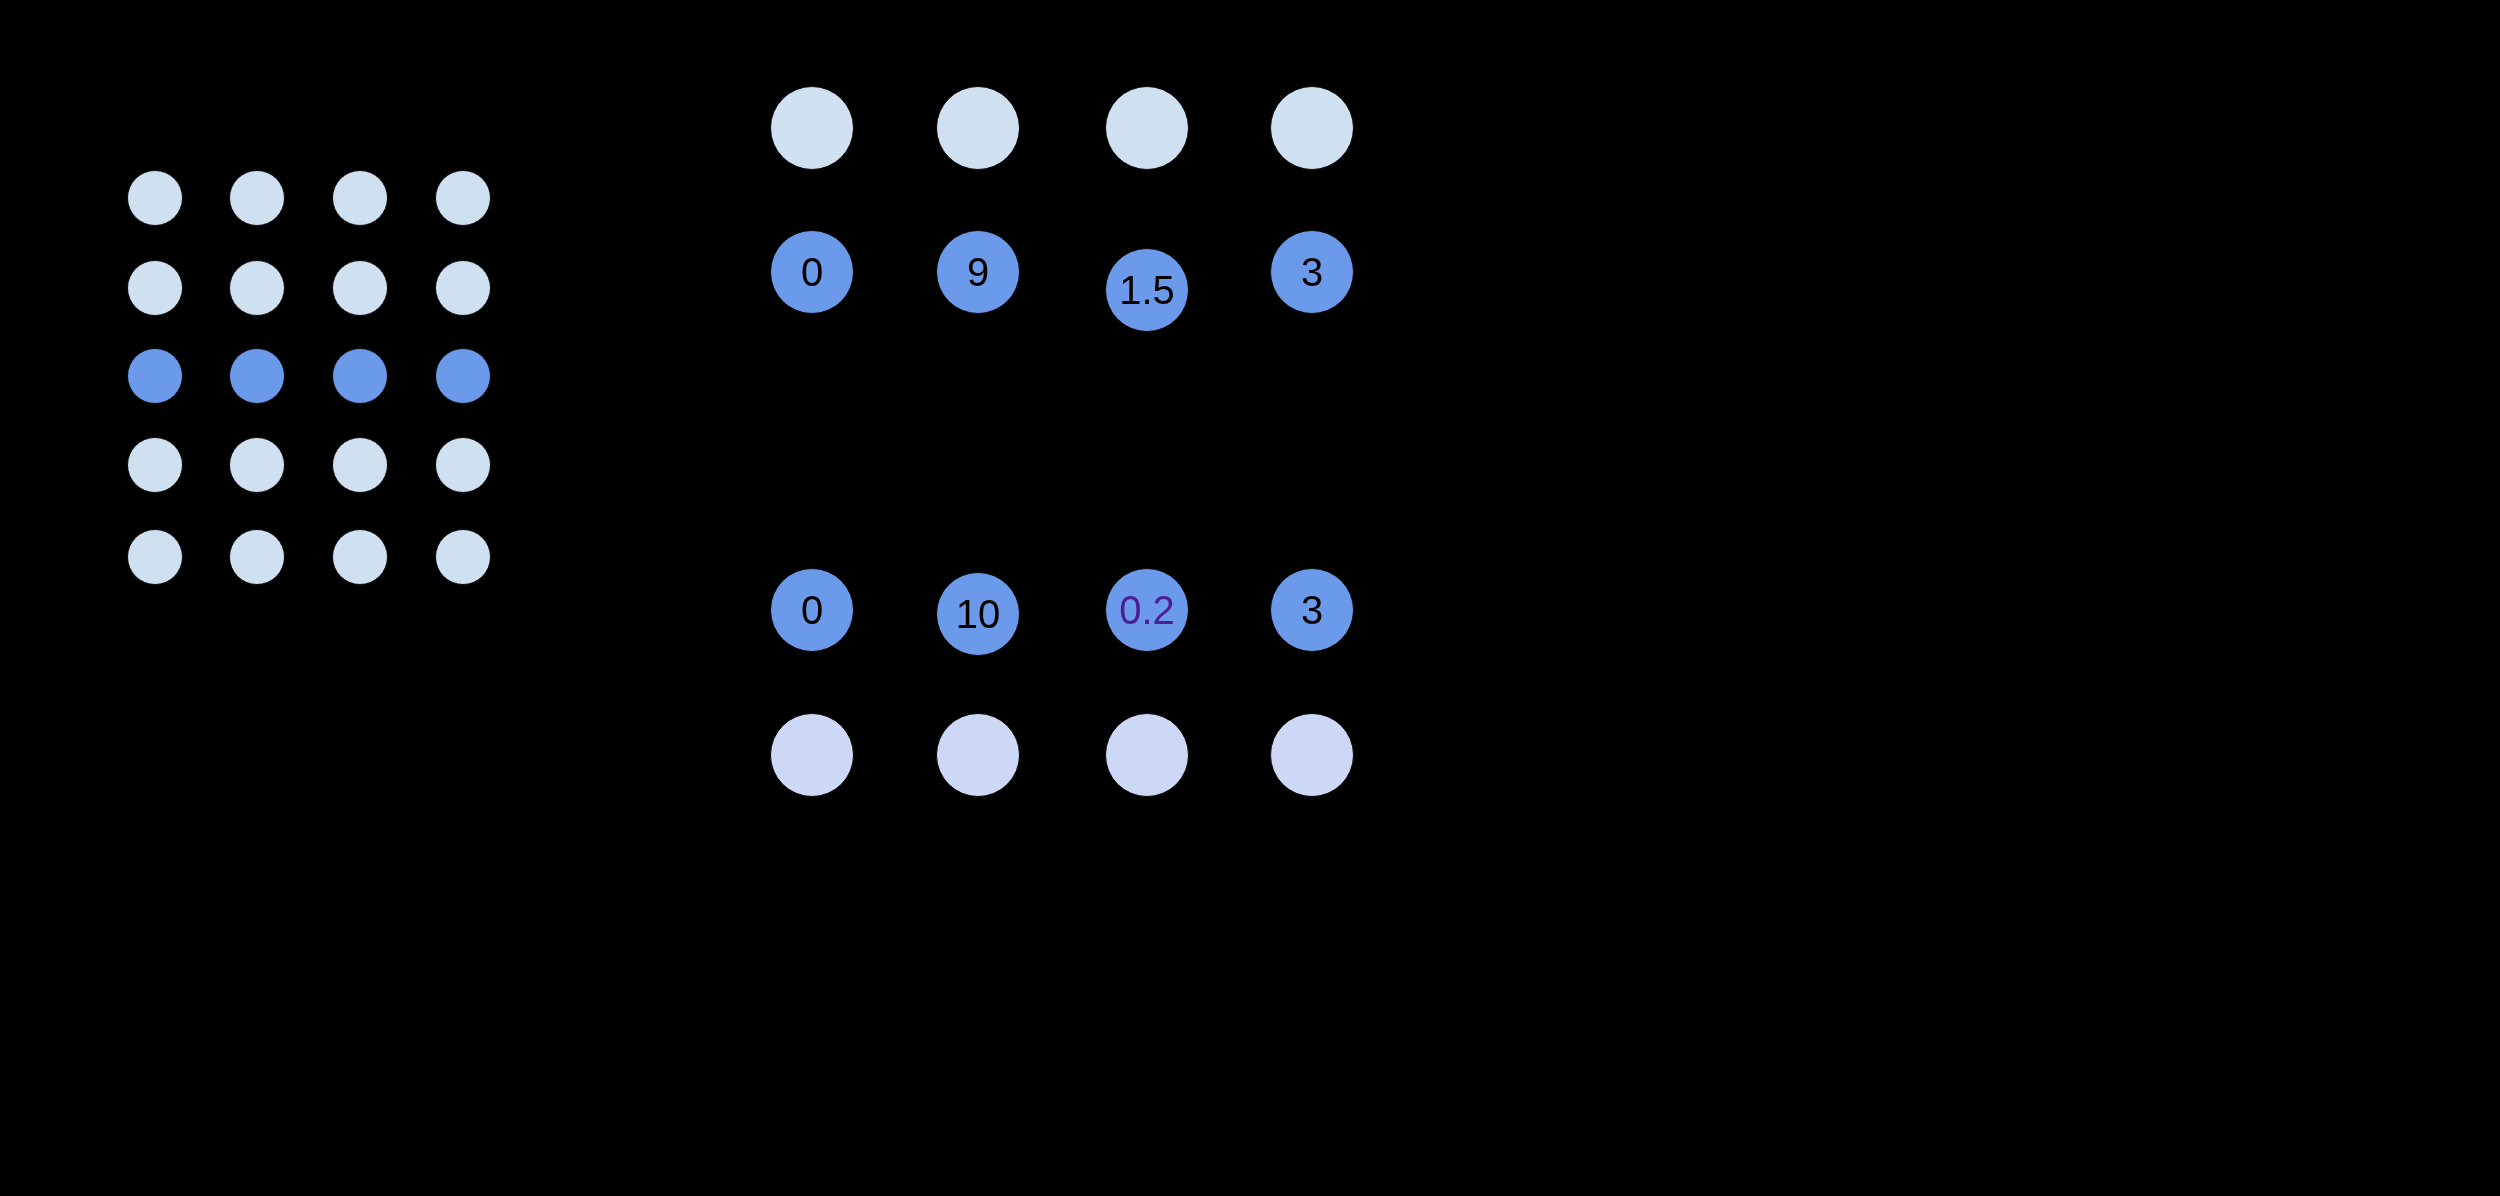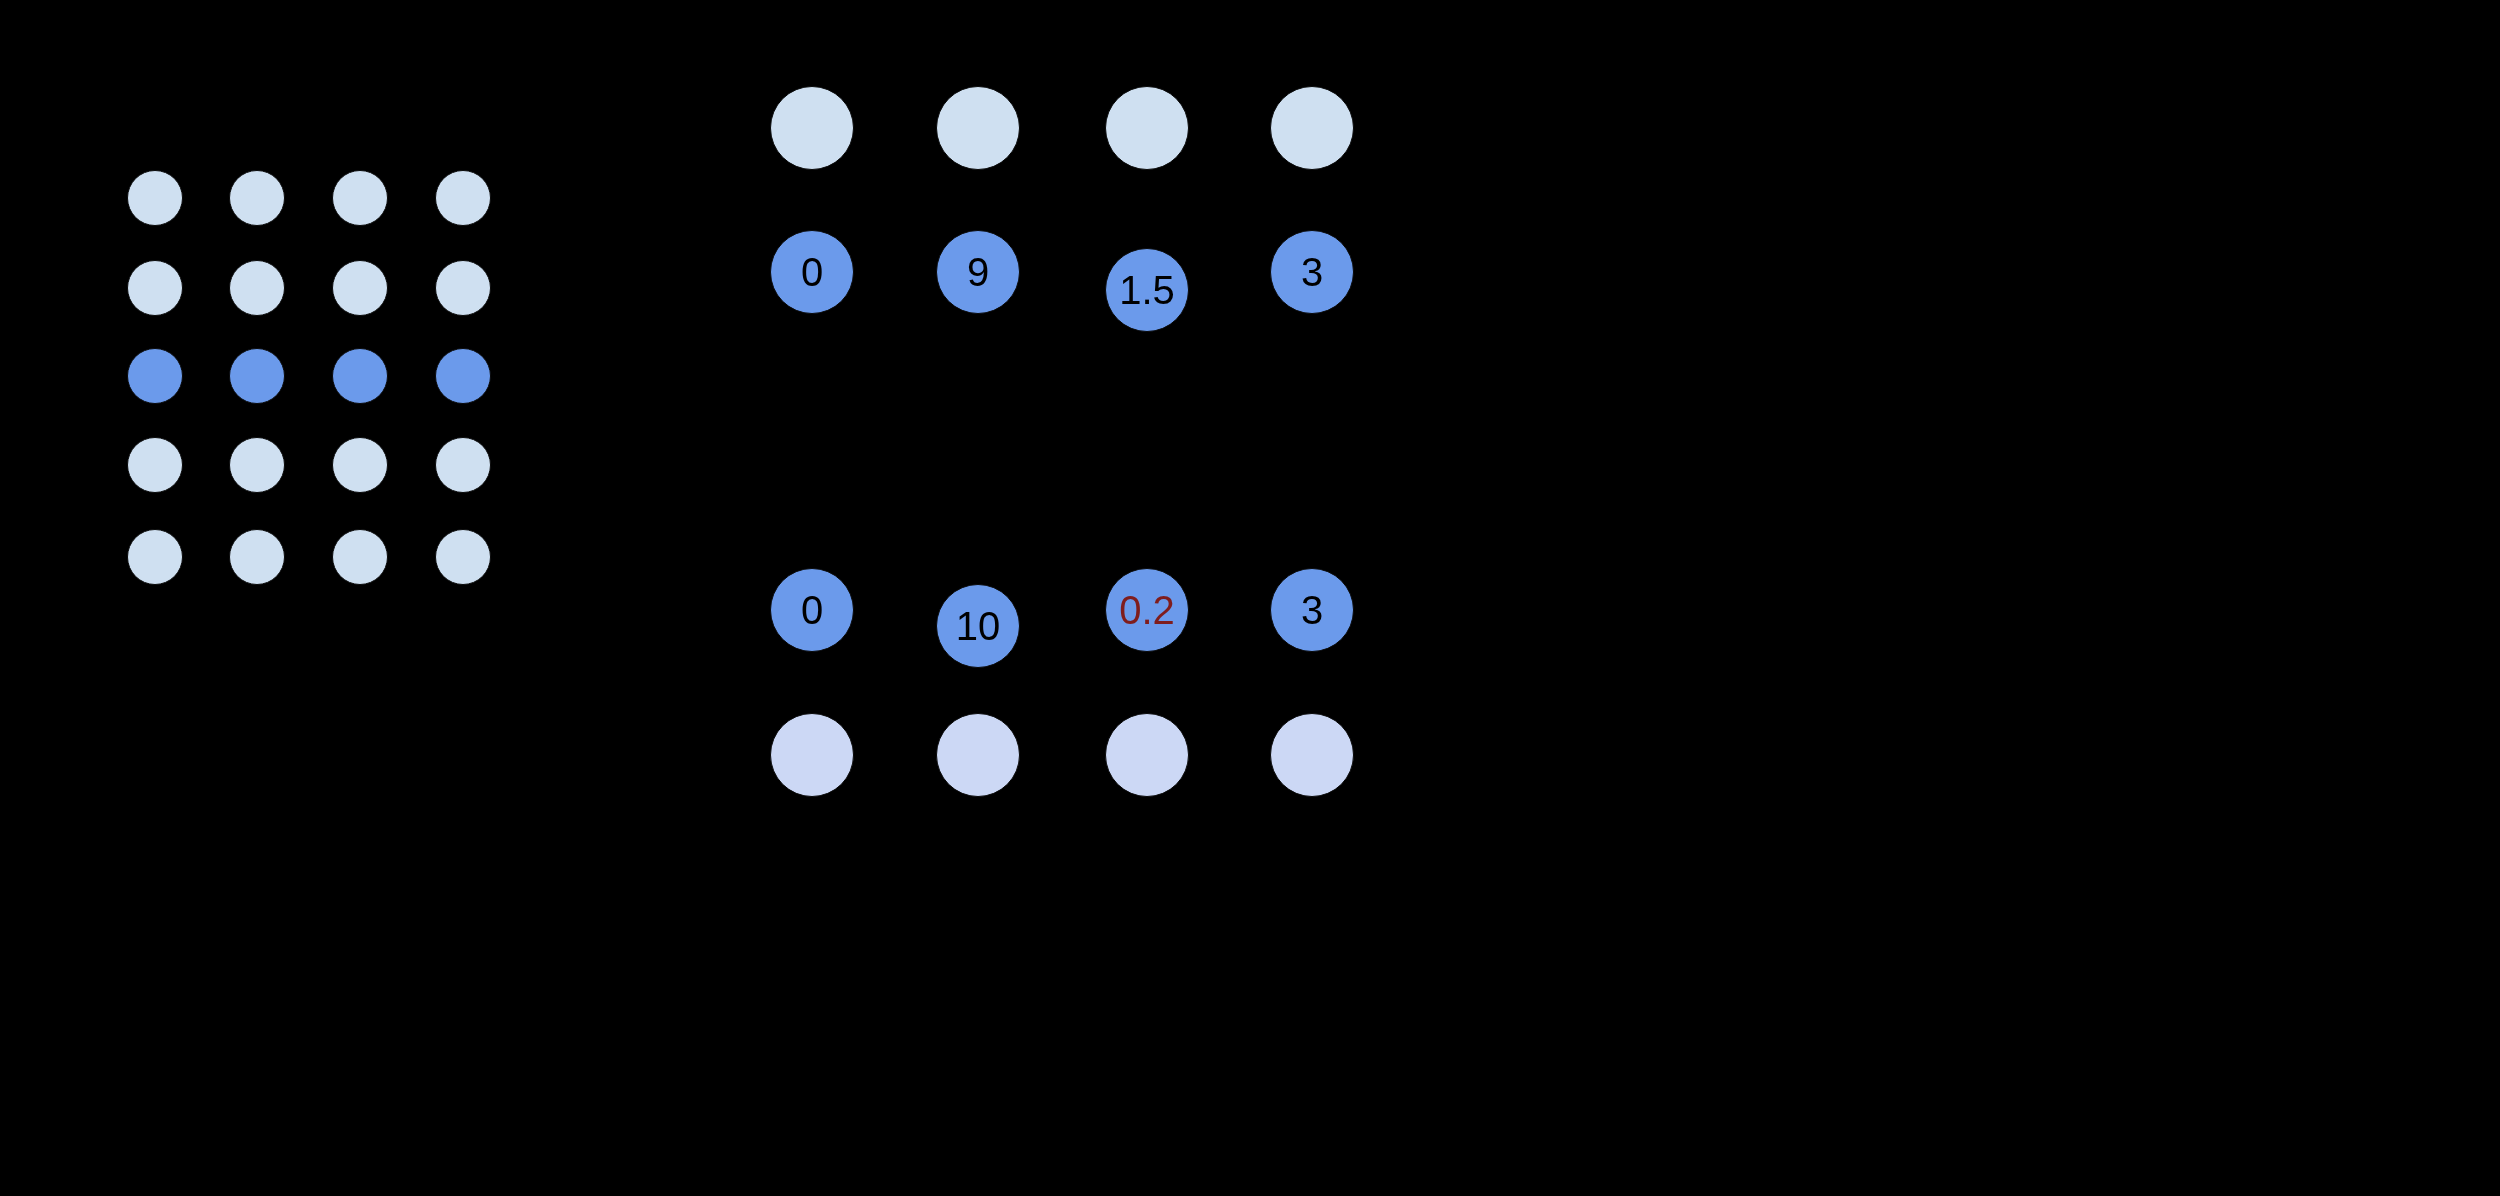--- a/index.html
+++ b/index.html
@@ -91,25 +91,25 @@
       </div>
       <div class="node cluster-node" style="left: 1105px; top: 248px; width: 84px; height: 84px; background: rgb(107, 154, 235); border-color: rgb(10, 10, 10);">
         <span class="node-label" style="color: rgb(0, 0, 0);">1.5</span>
       </div>
       <div class="node cluster-node" style="left: 1270px; top: 230px; width: 84px; height: 84px; background: rgb(107, 154, 235); border-color: rgb(10, 10, 10);">
         <span class="node-label" style="color: rgb(0, 0, 0);">3</span>
       </div>
       <div class="node cluster-node" style="left: 770px; top: 568px; width: 84px; height: 84px; background: rgb(107, 154, 235); border-color: rgb(10, 10, 10);">
         <span class="node-label" style="color: rgb(0, 0, 0);">0</span>
       </div>
-      <div class="node cluster-node" style="left: 936px; top: 584px; width: 84px; height: 84px; background: rgb(107, 154, 235); border-color: rgb(10, 10, 10);">
+      <div class="node cluster-node" style="left: 936px; top: 572px; width: 84px; height: 84px; background: rgb(107, 154, 235); border-color: rgb(10, 10, 10);">
         <span class="node-label" style="color: rgb(0, 0, 0);">10</span>
       </div>
       <div class="node cluster-node" style="left: 1105px; top: 568px; width: 84px; height: 84px; background: rgb(107, 154, 235); border-color: rgb(10, 10, 10);">
-        <span class="node-label" style="color: #7f1d1d;">0.2</span>
+        <span class="node-label" style="color: #4c1d95;">0.2</span>
       </div>
       <div class="node cluster-node" style="left: 1270px; top: 568px; width: 84px; height: 84px; background: rgb(107, 154, 235); border-color: rgb(10, 10, 10);">
         <span class="node-label" style="color: rgb(0, 0, 0);">3</span>
       </div>
       <div class="node cluster-node" style="left: 770px; top: 713px; width: 84px; height: 84px; background: rgb(204, 216, 245); border-color: rgb(10, 10, 10);"></div>
       <div class="node cluster-node" style="left: 936px; top: 713px; width: 84px; height: 84px; background: rgb(204, 216, 245); border-color: rgb(10, 10, 10);"></div>
       <div class="node cluster-node" style="left: 1105px; top: 713px; width: 84px; height: 84px; background: rgb(204, 216, 245); border-color: rgb(10, 10, 10);"></div>
       <div class="node cluster-node" style="left: 1270px; top: 713px; width: 84px; height: 84px; background: rgb(204, 216, 245); border-color: rgb(10, 10, 10);"></div>
     </div>
 

